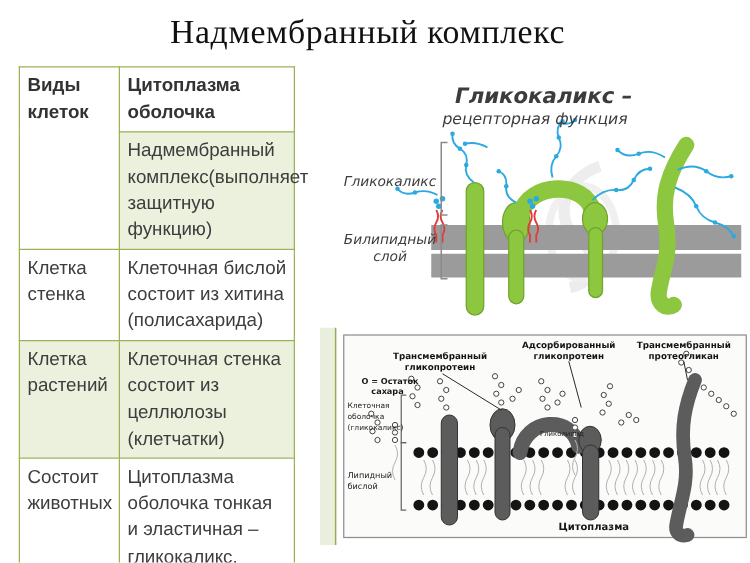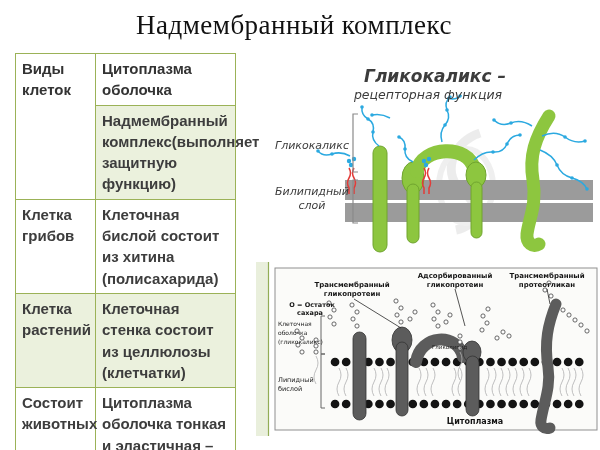--- a/index.html
+++ b/index.html
@@ -5,21 +5,21 @@
   html,body{margin:0;padding:0;}
   body{width:600px;height:450px;background:#ffffff;position:relative;overflow:hidden;
        font-family:"Liberation Sans",sans-serif;}
   .slide{position:absolute;inset:0;background:#fff;}
   .slide-title{position:absolute;left:0;top:10px;width:588px;text-align:center;
        font-family:"Liberation Serif",serif;font-size:27px;color:#111;letter-spacing:.5px;}
   
   table.celltable{position:absolute;left:15px;top:53px;width:221px;border-collapse:collapse;
        table-layout:fixed;font-size:15px;line-height:1.42;color:#3d3d3d;}
   table.celltable th,table.celltable td{border:1px solid #9bb257;padding:4px 6px;
-       vertical-align:top;text-align:left;font-weight:bold;}
+       vertical-align:top;text-align:left;font-weight:normal;}
   table.celltable th{font-weight:bold;color:#333;}
   .col1{width:67px;}
   .green{background:#ebf1dd;}
   .rh1{height:39px}.rh2{height:80px}.rh3{height:56px}.rh4{height:67px}.rh5{height:113px}
   
   .diagram{position:absolute;}
   svg text{font-family:"DejaVu Sans",sans-serif;}
   .hand{font-style:italic;fill:#3c3c3c;}
   .lbl-b{font-weight:bold;fill:#151515;}
   .lbl-n{fill:#222;}
@@ -34,21 +34,21 @@
   <table class="celltable">
     <tbody>
         <tr class="rh1">
       <th class="col1" rowspan="2">Виды клеток</th>
       <th>Цитоплазма оболочка</th>
     </tr>
     <tr class="rh2">
       <td class="green">Надмембранный комплекс(выполняет защитную функцию)</td>
     </tr>
     <tr class="rh3">
-      <td>Клетка грибов</td>
+      <td>Клетка стенка</td>
       <td>Клеточная бислой состоит из хитина (полисахарида)</td>
     </tr>
     <tr class="rh4">
       <td class="green">Клетка растений</td>
       <td class="green">Клеточная стенка состоит из целлюлозы (клетчатки)</td>
     </tr>
     <tr class="rh5">
       <td>Состоит животных</td>
       <td>Цитоплазма оболочка тонкая и эластичная – гликокаликс. Состоит из полисахаридов и белков</td>
     </tr>

